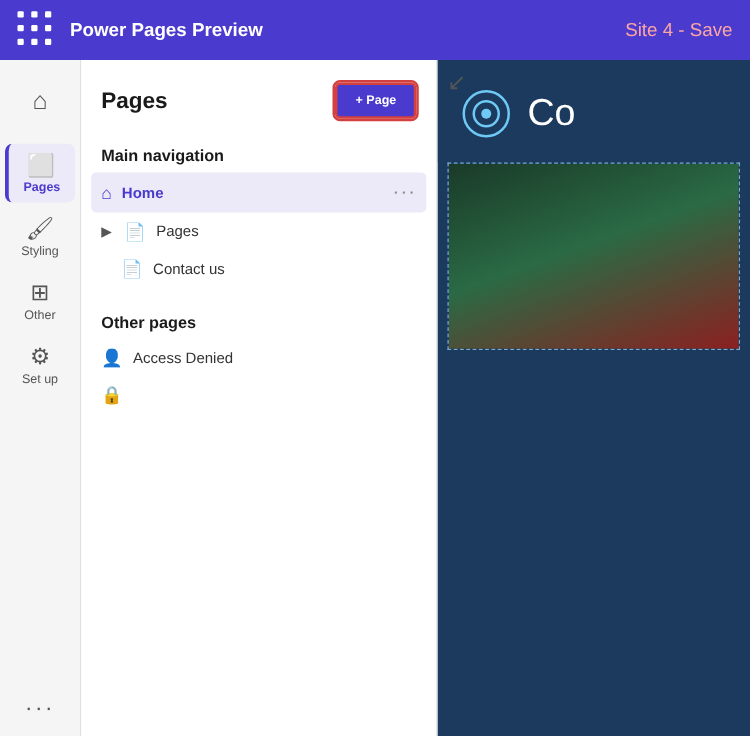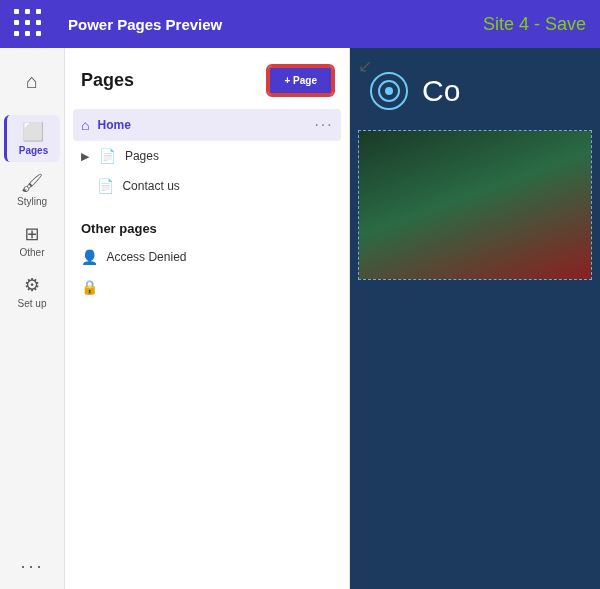--- a/index.html
+++ b/index.html
@@ -5,43 +5,43 @@
     * { box-sizing: border-box; margin: 0; padding: 0; }
     body { font-family: 'Segoe UI', sans-serif; width: 600px; height: 589px; overflow: hidden; background: #f5f5f5; }
 
     
     .top-bar {
       background: #4a3acd;
       height: 48px;
       display: flex;
       align-items: center;
       padding: 0 14px;
-      gap: 24px;
+      gap: 12px;
     }
     .top-bar-grid {
       display: grid;
       grid-template-columns: repeat(3,8px);
       grid-template-rows: repeat(3,8px);
       gap: 3px;
     }
     .top-bar-grid span {
       width: 5px; height: 5px;
       background: white;
       border-radius: 1px;
       display: block;
     }
     .top-bar-title {
       color: white;
       font-size: 15px;
       font-weight: 600;
     }
     .top-bar-right {
       margin-left: auto;
-      color: #84cc16;
-      font-size: 18px;
+      color: #fca5a5;
+      font-size: 15px;
     }
 
     
     .layout {
       display: flex;
       height: calc(589px - 48px);
     }
 
     
     .icon-sidebar {
@@ -257,20 +257,21 @@
     <span class="sidebar-dots">···</span>
   </div>
 
   <div class="pages-panel">
     <div class="pages-header">
       <span class="pages-title">Pages</span>
       <button class="add-page-btn">+ Page</button>
     </div>
 
     <div class="pages-content">
+      <div class="nav-section-title">Main navigation</div>
 
       <div class="nav-item active">
         <span class="nav-item-icon">⌂</span>
         <span class="nav-item-label">Home</span>
         <span class="nav-item-dots">···</span>
       </div>
 
       <div class="nav-item">
         <span class="nav-item-chevron">▶</span>
         <span class="nav-item-icon">📄</span>

